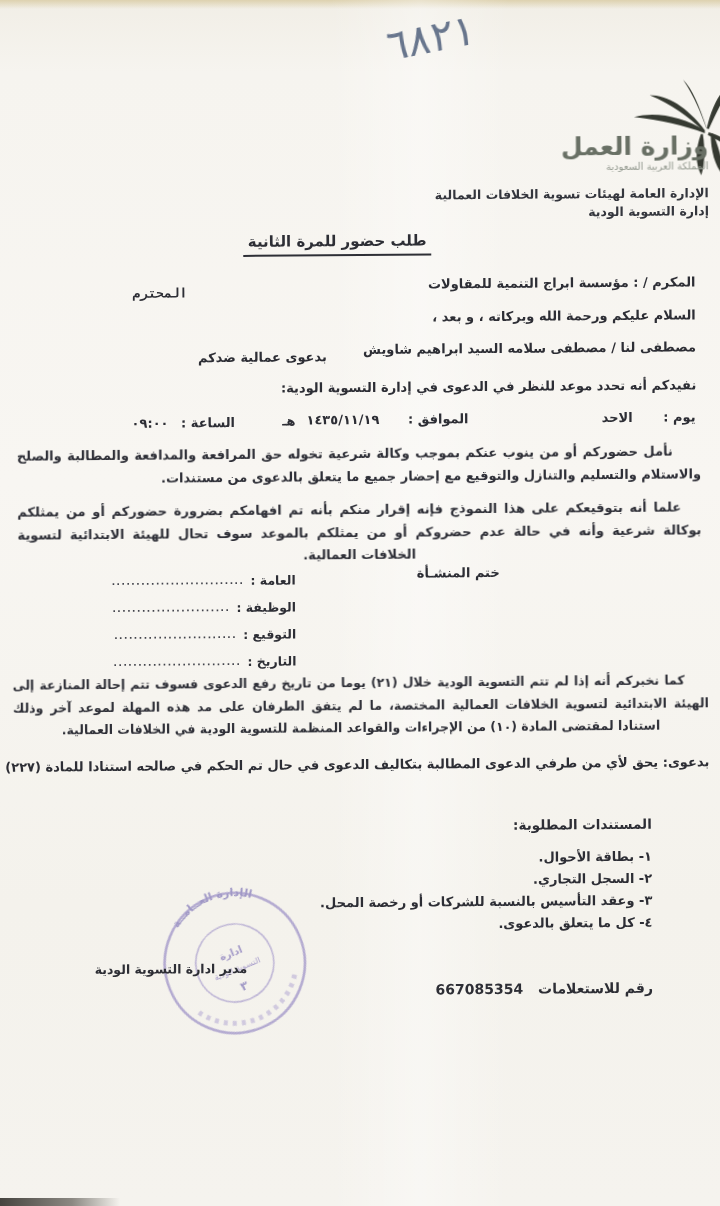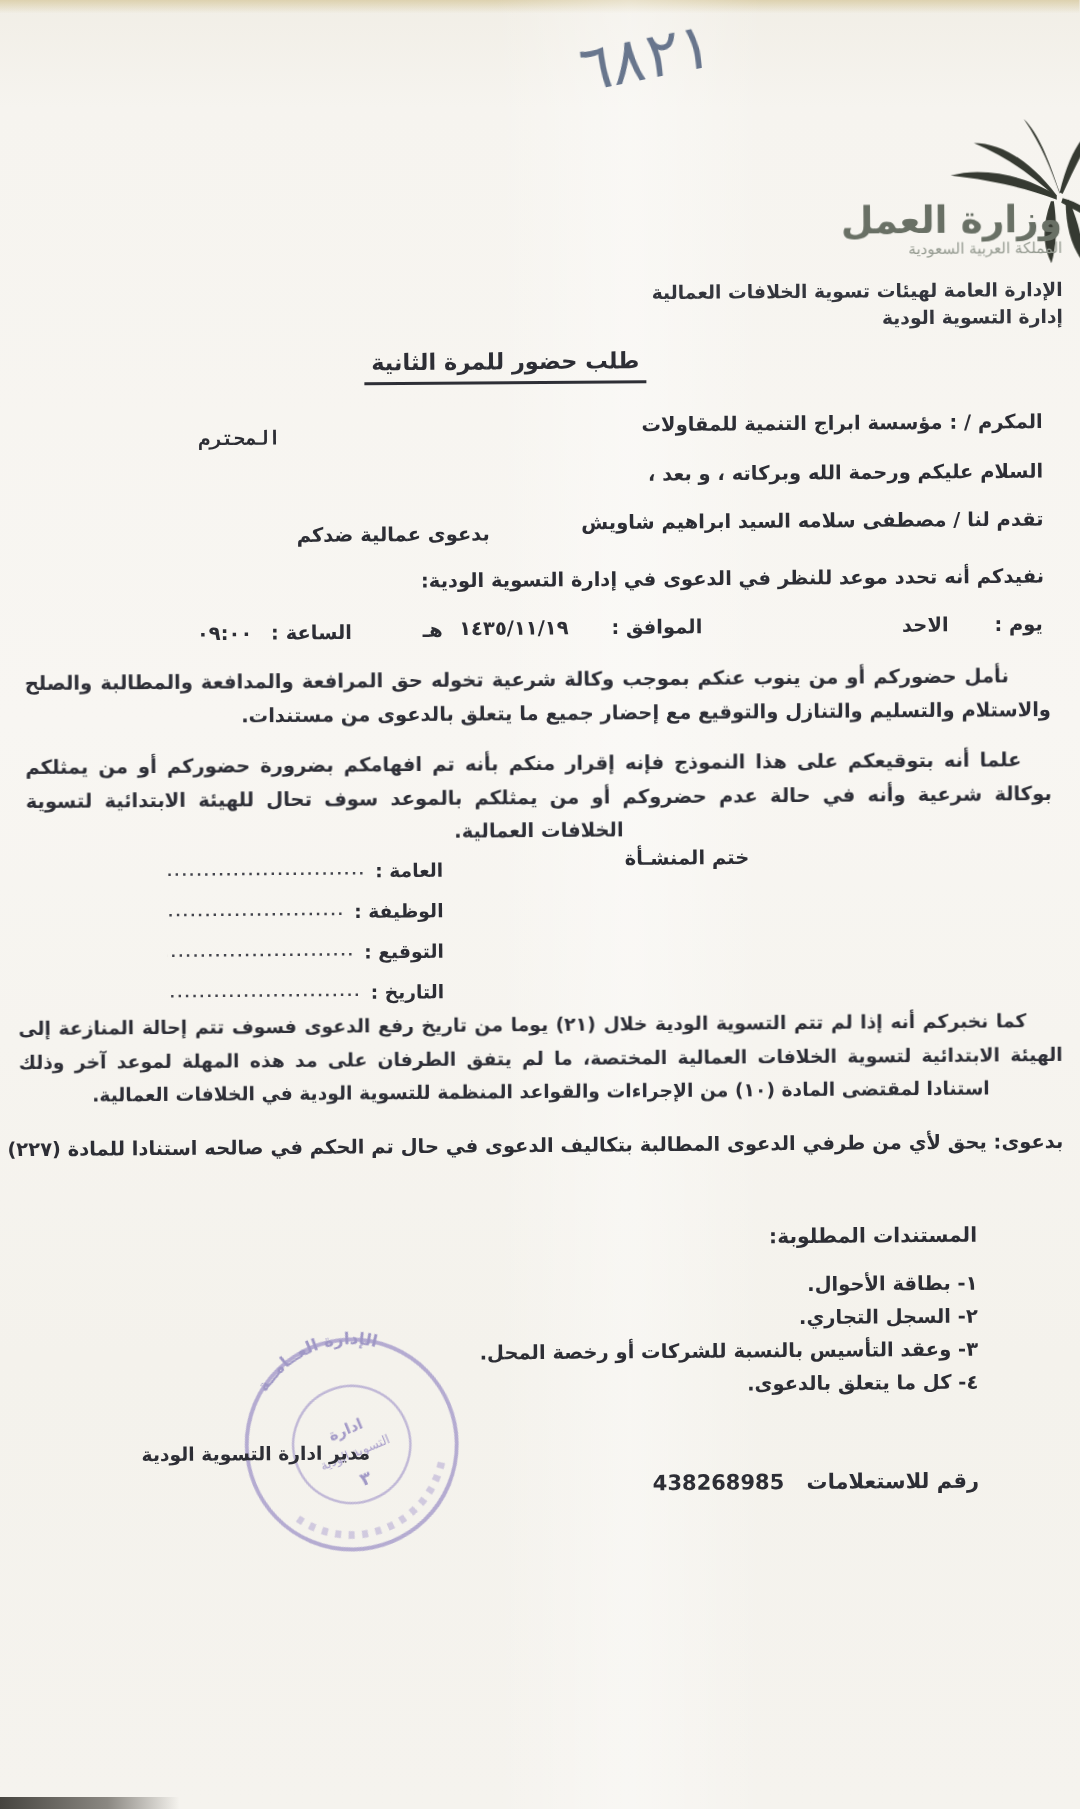--- a/index.html
+++ b/index.html
@@ -113,21 +113,21 @@
 
     <div class="abs line addr">
       <span>المكرم / :</span>
       <span>مؤسسة ابراج التنمية للمقاولات</span>
     </div>
     <div class="abs line honorific">المحترم</div>
 
     <div class="abs line greet">السلام عليكم ورحمة الله وبركاته ، و بعد ،</div>
 
     <div class="abs line claim">
-      <span>تقدم لنا /</span>
+      <span>مصطفى لنا /</span>
       <span>مصطفى سلامه السيد ابراهيم شاويش</span>
     </div>
     <div class="abs line casenote">بدعوى عمالية ضدكم</div>
 
     <div class="abs line intro">نفيدكم أنه تحدد موعد للنظر في الدعوى في إدارة التسوية الودية:</div>
 
     <div class="abs line day-group">
       <span>يوم :</span>
       <span class="val">الاحد</span>
     </div>
@@ -188,18 +188,18 @@
       <path class="st-dashes" d="M -52,32 A 62 62 0 0 0 52,32"></path>
       <text class="st-c1" y="-7" text-anchor="middle">ادارة</text>
       <text class="st-c2" y="9" text-anchor="middle">التسوية الودية</text>
       <text class="st-c3" y="29" text-anchor="middle">٣</text>
     </svg>
 
     <div class="abs director">مدير ادارة التسوية الودية</div>
 
     <div class="abs footer">
       <span>رقم للاستعلامات</span>
-      <span class="num">438268985</span>
+      <span class="num">667085354</span>
     </div>
   </div>
 
   <div class="abs bottom-strip"></div>
 </div>
 
 </body></html>

